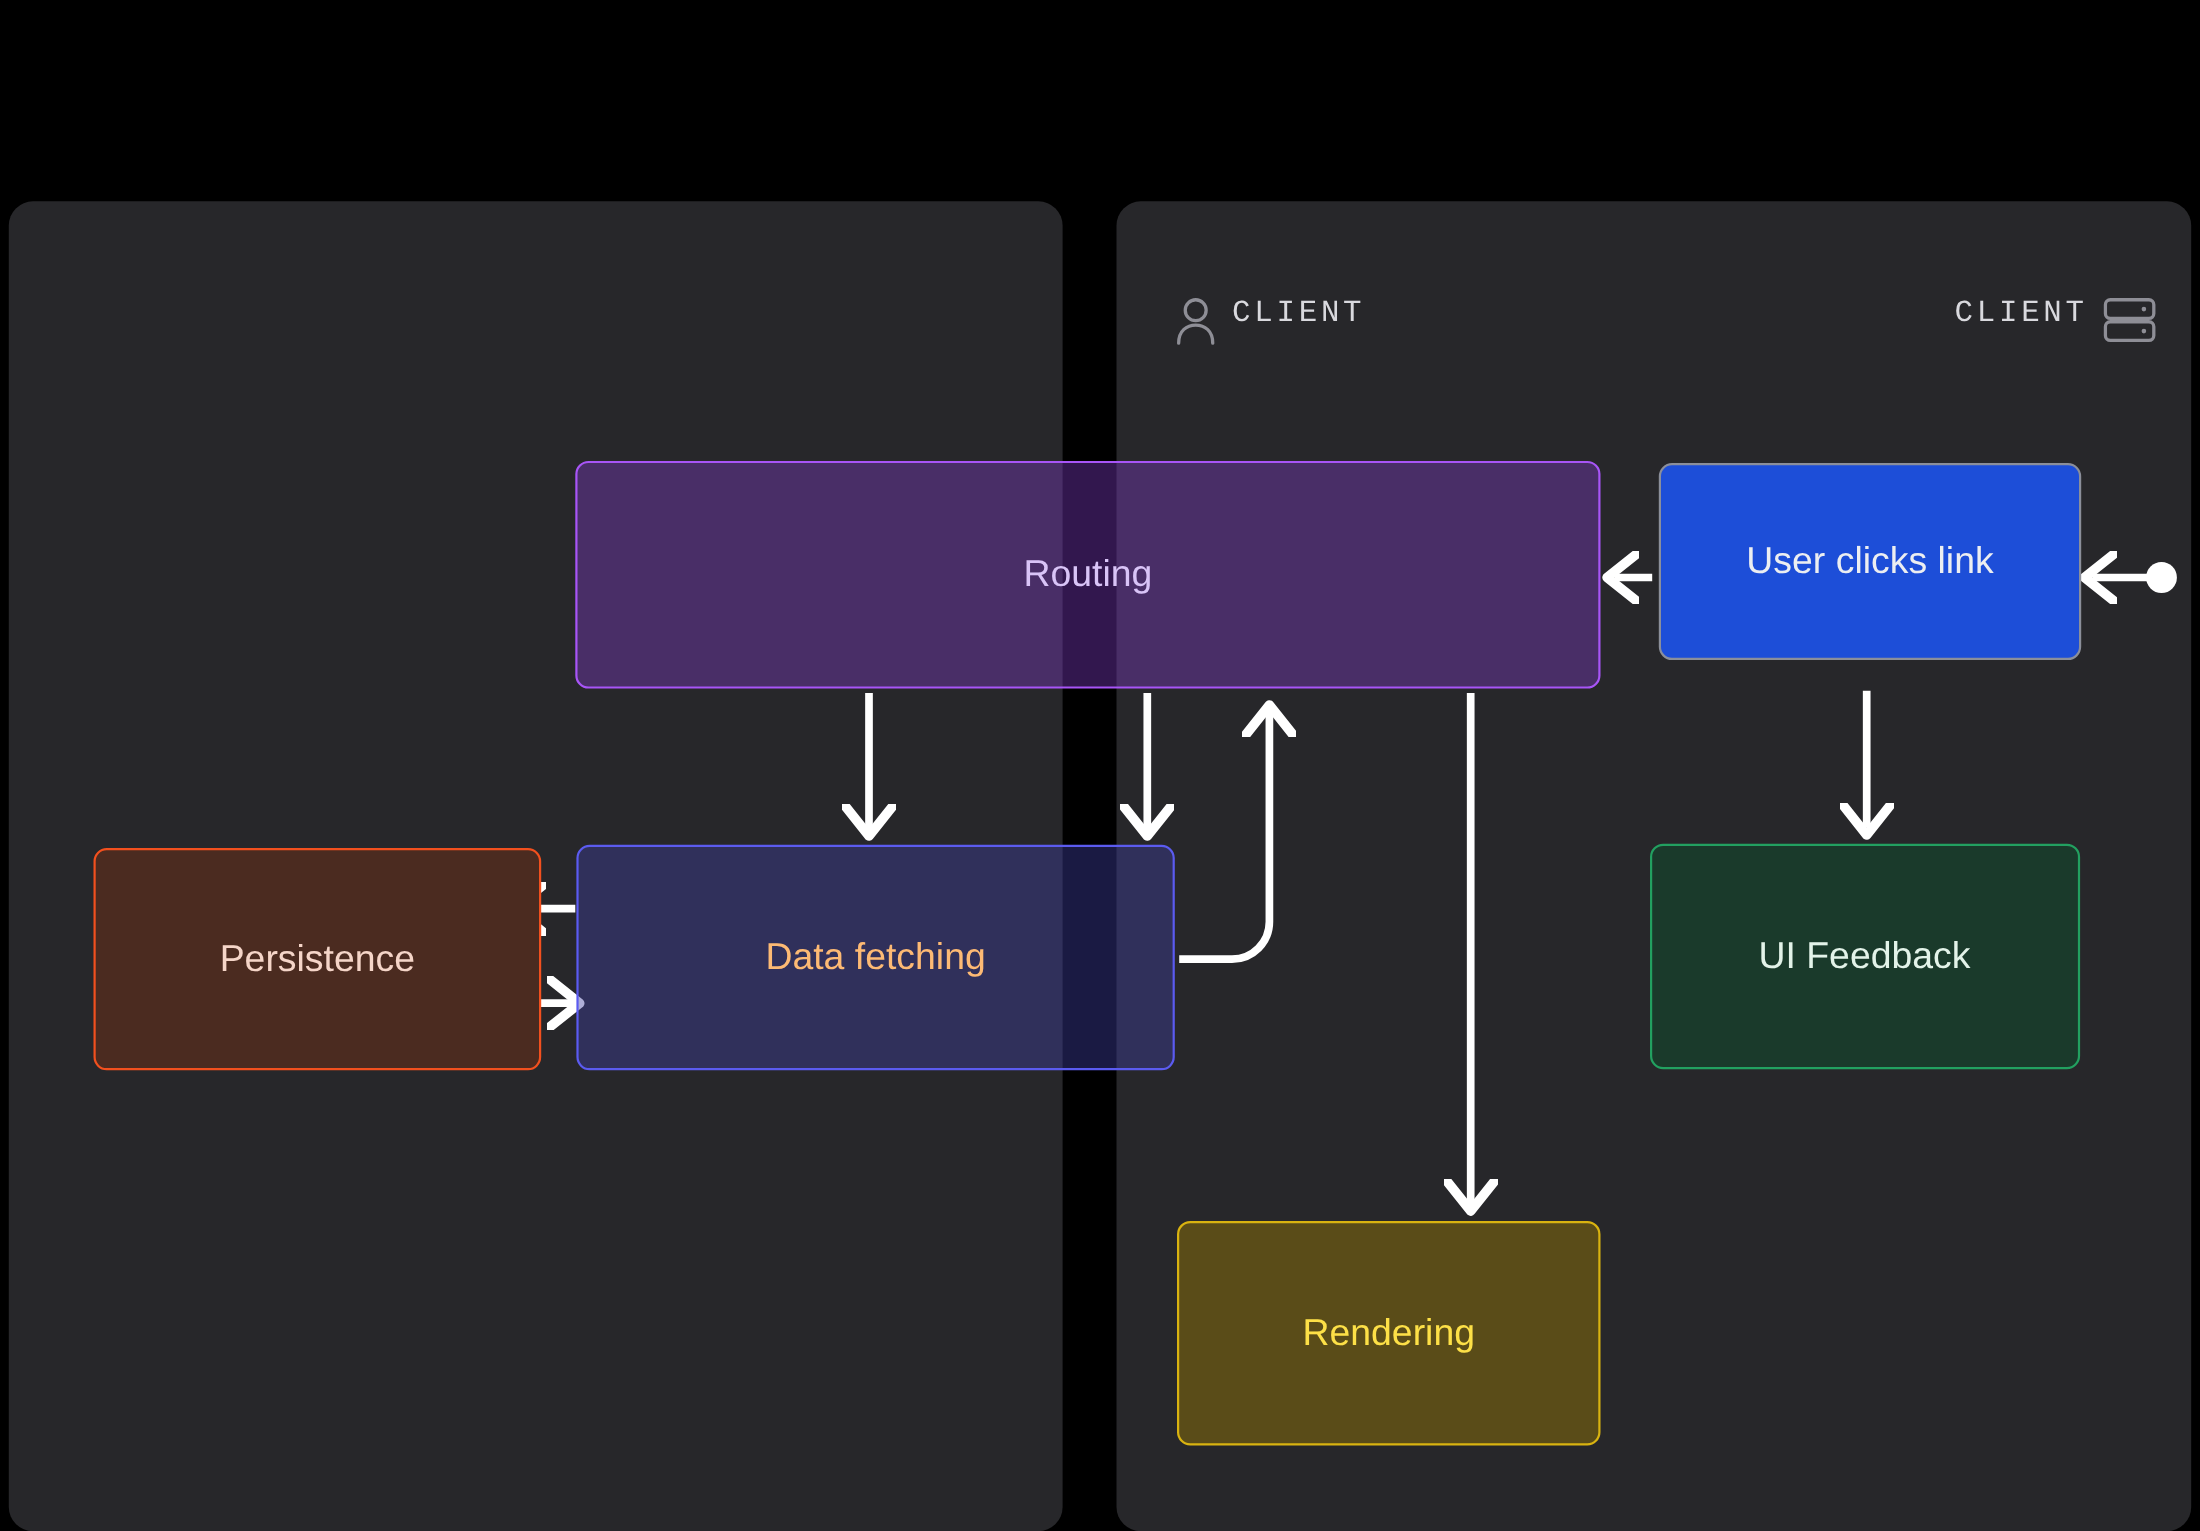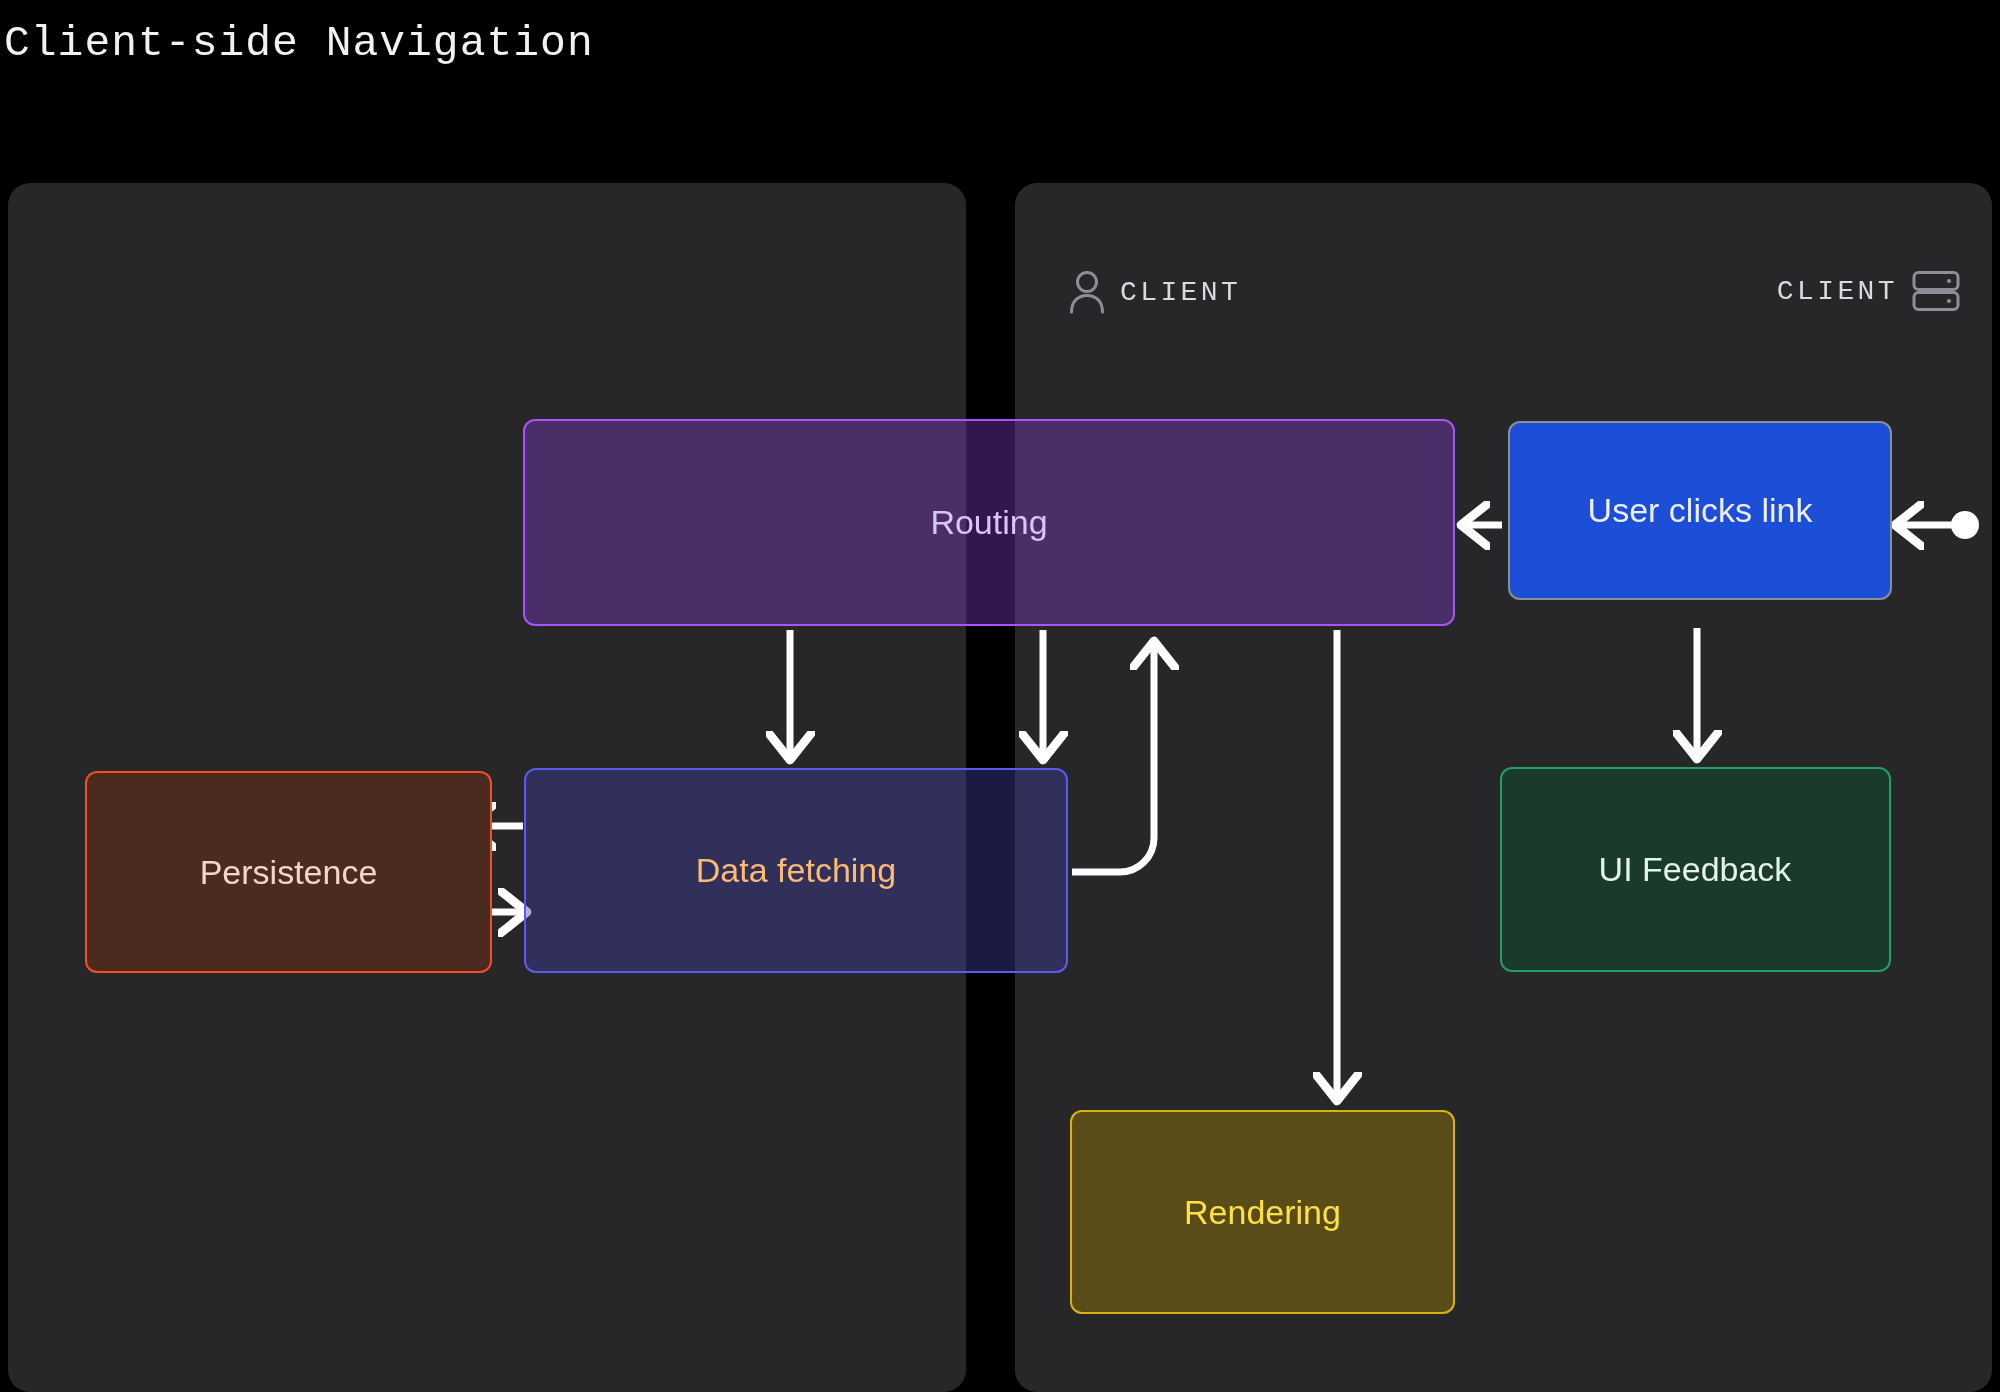--- a/index.html
+++ b/index.html
@@ -59,21 +59,20 @@
   }
   #panel-client {
     left: 1015px;
     top: 183px;
     width: 977px;
     height: 1209px;
   }
   .panel-label {
     position: absolute;
     display: flex;
-    align-items: center;
     gap: 14px;
     font-family: "Liberation Mono", "DejaVu Sans Mono", monospace;
     font-size: 28px;
     letter-spacing: 3.4px;
     color: #d9d9de;
     white-space: nowrap;
   }
   #label-server {
     right: 40px;
     top: 270px;
@@ -173,21 +172,20 @@
     border-color: #d9b310;
     background: #5a4c18;
     color: #fde047;
     z-index: 3;
   }
 </style>
 </head>
 <body>
 
 <div id="header">
-  <div id="subtitle">Client-side Navigation</div>
 </div>
 
 <div class="panel" id="panel-server"></div>
 <div class="panel" id="panel-client"></div>
 
 <div class="panel-label" id="label-server">
   <span>CLIENT</span>
   <span class="icon-wrap">
     <svg width="48" height="42" viewBox="0 0 48 42" fill="none">
       <rect x="2" y="2.5" width="44" height="17" rx="4.5" stroke="#8e8e96" stroke-width="3"></rect>

